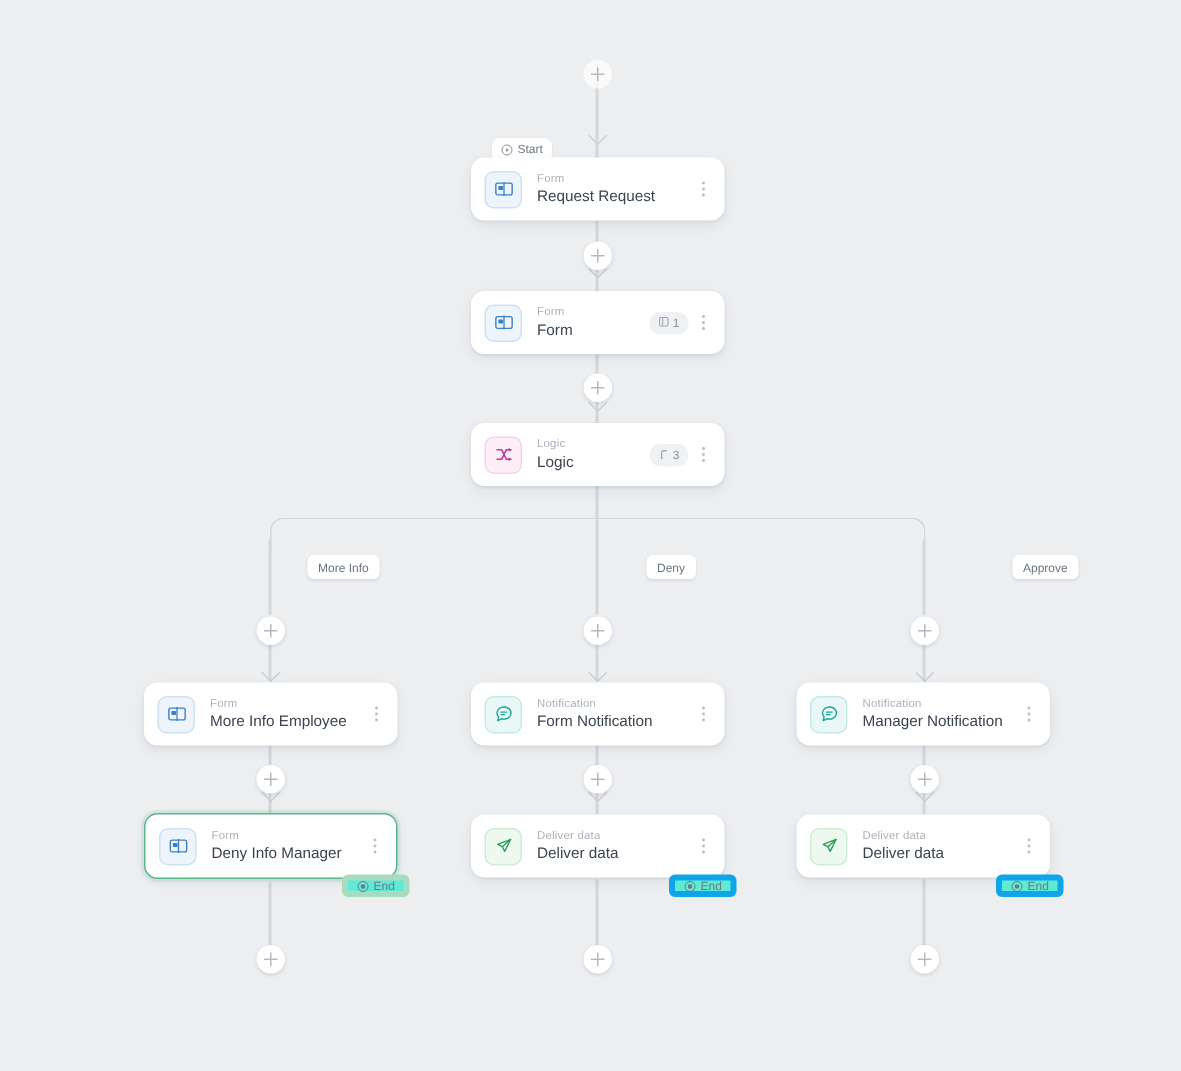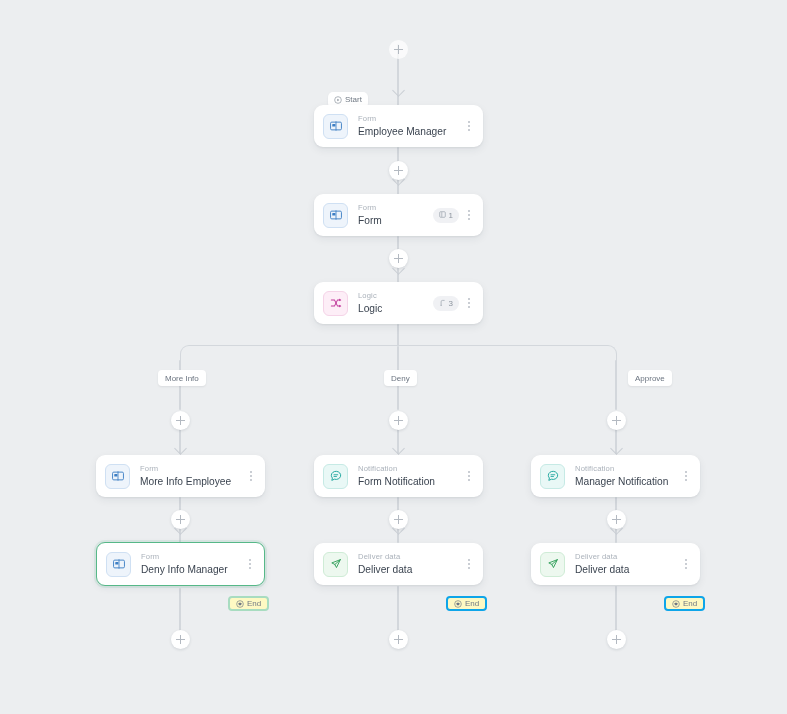--- a/index.html
+++ b/index.html
@@ -133,31 +133,31 @@
     padding: 0 6px;
     background: #ffffff;
     border-radius: 4px;
     font-size: 8px;
     color: #6f7883;
     box-shadow: 0 1px 2px rgba(30,40,60,.08);
     white-space: nowrap;
   }
   .tag.start { border-top-left-radius: 5px; border-top-right-radius: 5px; }
   .tag.end {
-    border: 2px solid #0ea5e9;
+    border: 4px solid #0ea5e9;
     box-shadow: none;
-    background: #fef9c3;
-    margin-top: 13px;
+    background: #5eead4;
   }
   .tag.end.green { border-color: #a8dcc0; }
   .tag.branch {
     box-shadow: 0 1px 2px rgba(30,40,60,.09);
     color: #6b7480;
     height: 16px;
     padding: 0 7px;
+    margin-left: 47px;
   }
   .tag svg { display: block; }
 </style>
 </head>
 <body>
 
 <div id="canvas">
 
   <div class="vline" style="left:397.4px; top:44px; height:62px;"></div>
   <div class="arrow" style="left:393.5px; top:86px;"></div>
@@ -230,21 +230,21 @@
   <div class="node" style="left:314px; top:105px;">
     <div class="nicon form">
       <svg width="14" height="14" viewBox="0 0 18 18">
         <rect x="2" y="4" width="14" height="10" rx="1.6" fill="none" stroke="#3d7fc4" stroke-width="1.2"></rect>
         <rect x="4.2" y="6.4" width="4" height="3.4" rx=".6" fill="#3d7fc4"></rect>
         <line x1="9" y1="3" x2="9" y2="15" stroke="#3d7fc4" stroke-width="1.1"></line>
       </svg>
     </div>
     <div class="ntext">
       <div class="ntype">Form</div>
-      <div class="nname">Employee Manager</div>
+      <div class="nname">Request Request</div>
     </div>
     <div class="kebab">
         <i></i>
         <i></i>
         <i></i>
       </div>
   </div>
 
   <div class="node" style="left:314px; top:194px;">
     <div class="nicon form">

